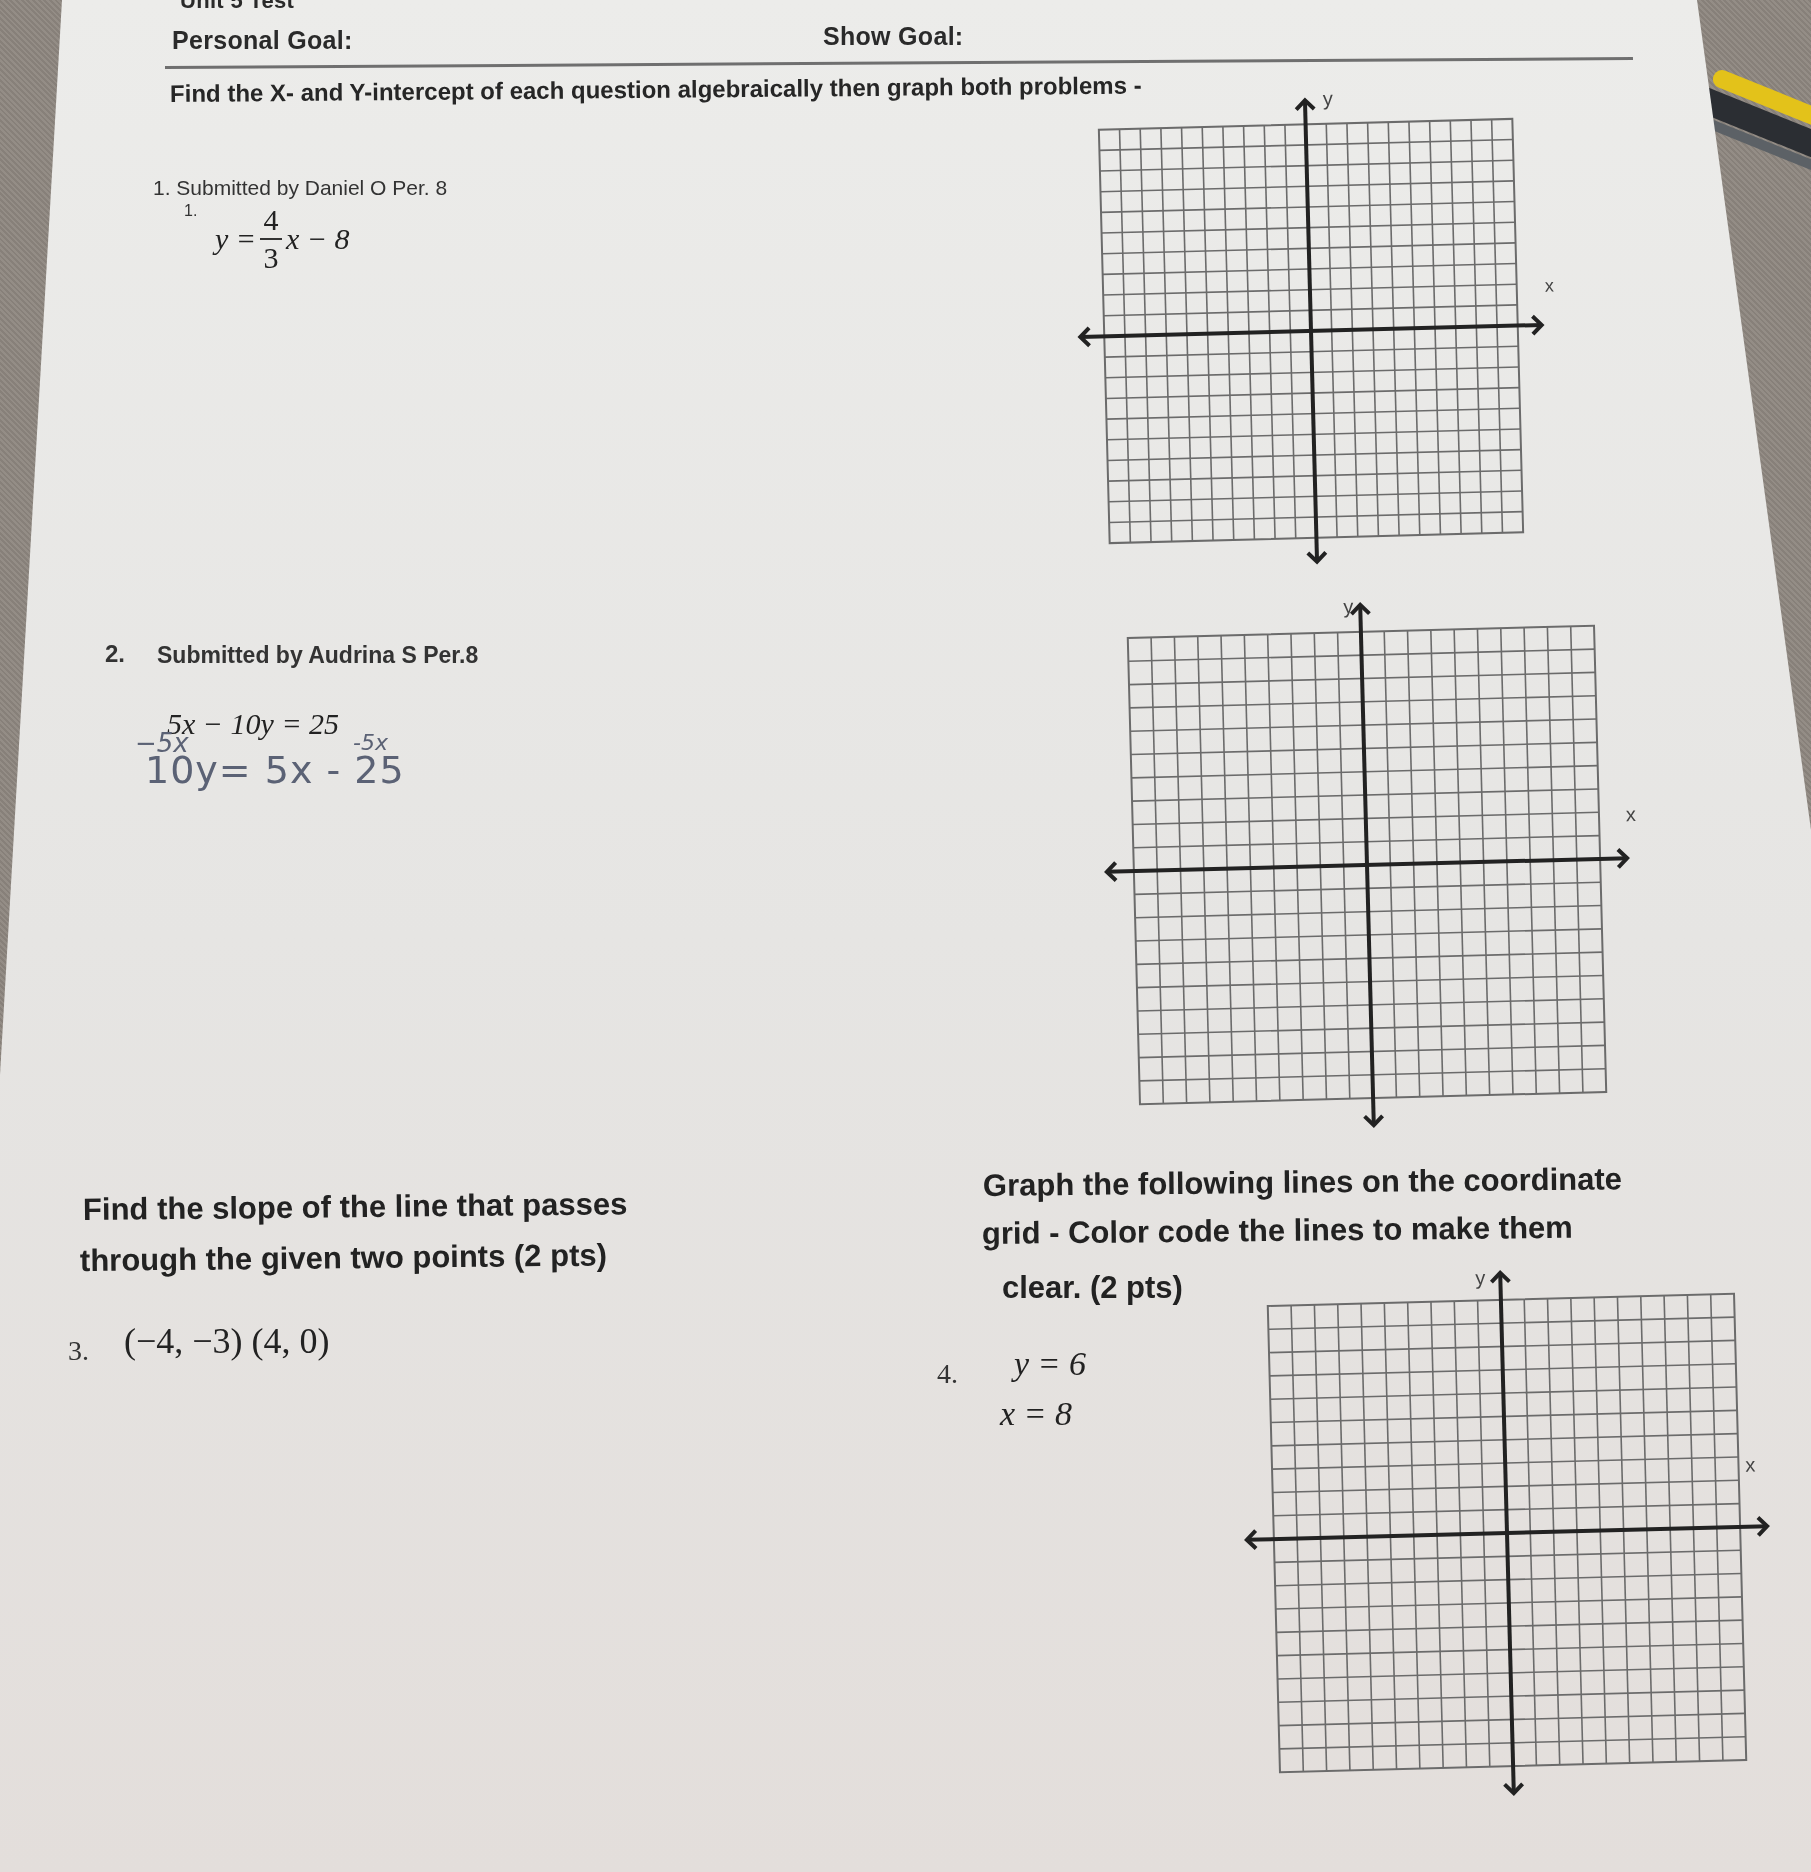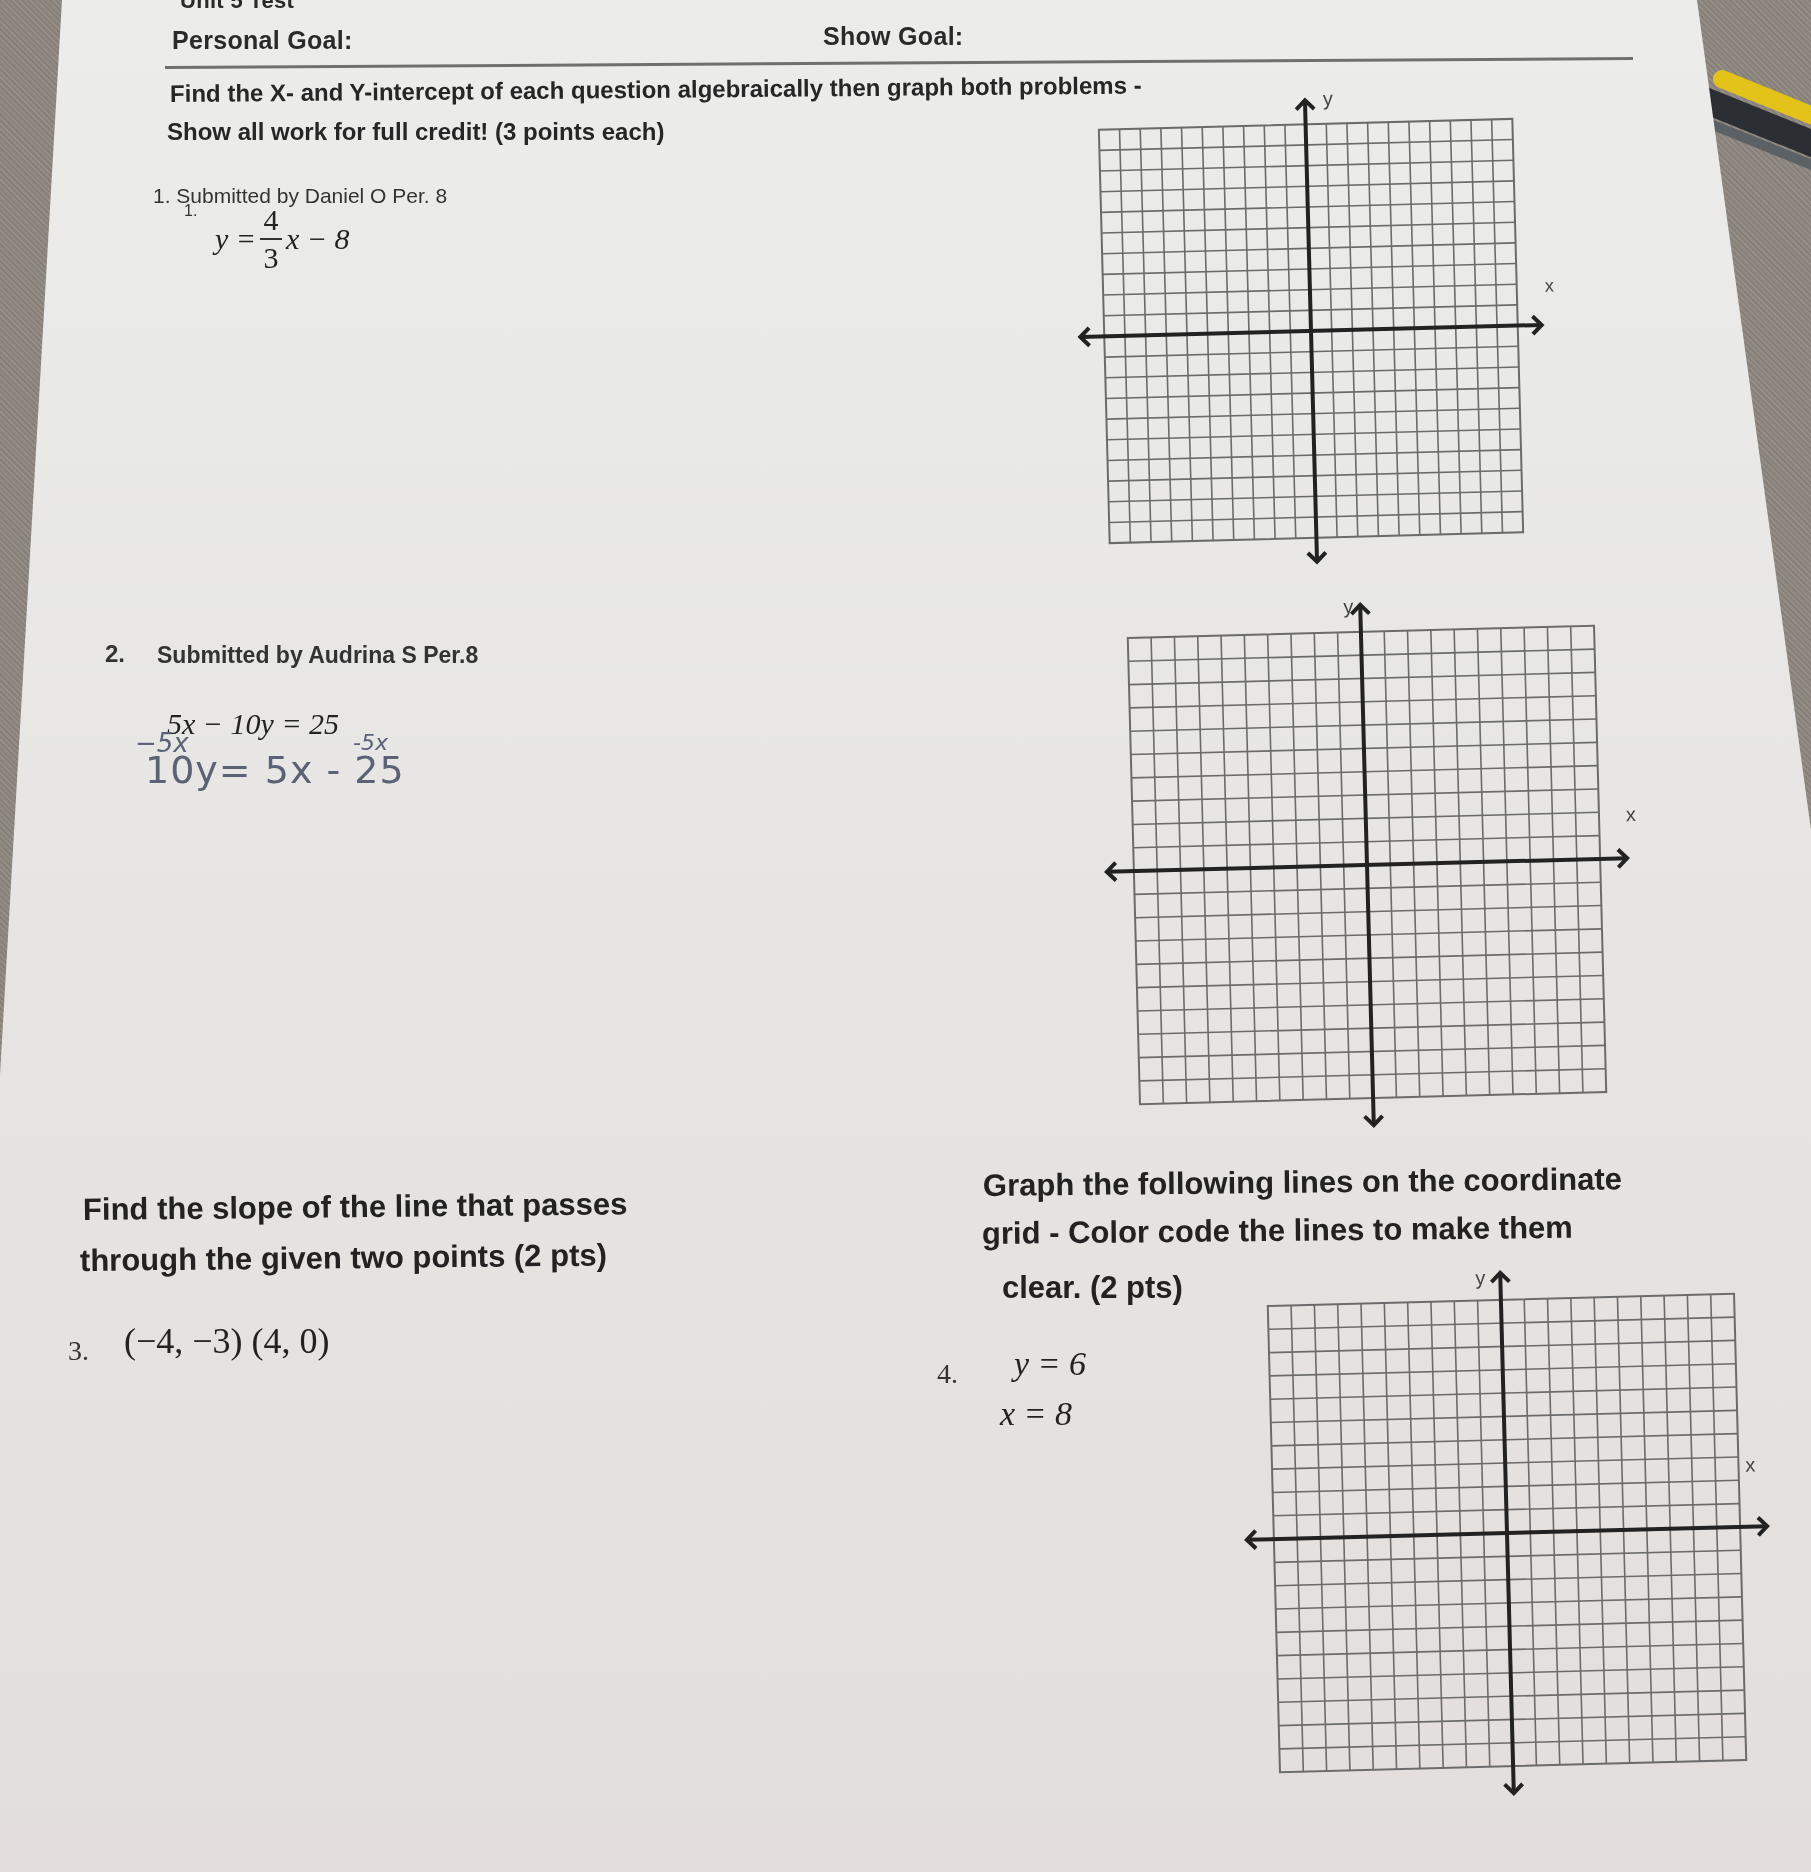--- a/index.html
+++ b/index.html
@@ -57,23 +57,22 @@
 </div>
 
 <div class="paper">
 
   <div class="txt hdr" style="left:180px; top:-12px; font-size:22px;">Unit 5 Test</div>
   <div class="txt hdr" style="left:172px; top:26px;">Personal Goal:</div>
   <div class="txt hdr" style="left:823px; top:22px;">Show Goal:</div>
   <div class="rule"></div>
 
   <div class="txt instr" style="left:170px; top:80px; transform:rotate(-0.5deg); transform-origin:left;">Find the X- and Y-intercept of each question algebraically then graph both problems -</div>
-  <div class="txt instr" style="left:167px; top:118px;">Show all work for full credit! (3 points each)</div>
-
-  <div class="txt sub" style="left:153px; top:184px;text-align:center;">1. Submitted by Daniel O Per. 8</div>
+
+  <div class="txt sub" style="left:153px; top:176px;text-align:center;">1. Submitted by Daniel O Per. 8</div>
   <div class="txt sub" style="left:184px; top:202px; font-size:16px;">1.</div>
   <div class="txt math" style="left:215px; top:205px; font-size:30px; display:flex; align-items:center;">
     <span>y =</span>
     <span class="frac">
       <span class="num mathn">4</span>
       <span class="bar"></span>
       <span class="den mathn">3</span>
     </span>
     <span>x − 8</span>
   </div>

